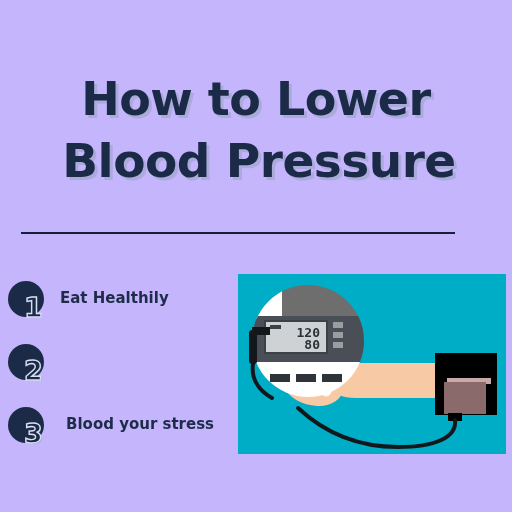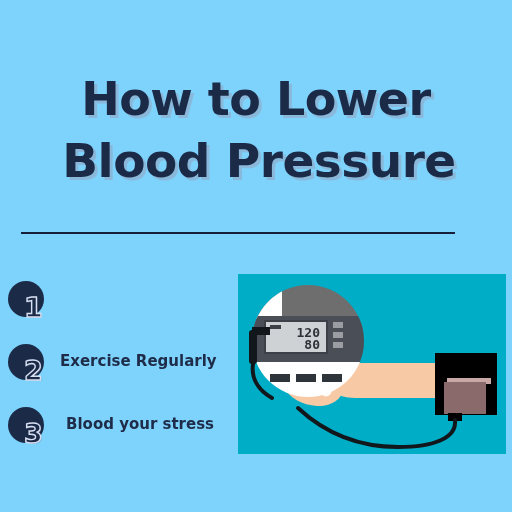--- a/index.html
+++ b/index.html
@@ -9,21 +9,21 @@
   body {
     width: 512px;
     height: 512px;
     overflow: hidden;
     font-family: "Liberation Sans", sans-serif;
   }
   #poster {
     position: relative;
     width: 512px;
     height: 512px;
-    background: #7dd3fc;
+    background: #c4b5fd;
   }
 
   
   .title-block {
     position: absolute;
     left: 0;
     top: 68px;
     width: 512px;
     text-align: center;
   }
@@ -121,26 +121,26 @@
     <div class="title-line second">Blood Pressure</div>
   </div>
 
   <div class="divider"></div>
 
   <div class="steps">
 
     <div class="step-row r1">
       <div class="step-bullet"></div>
       <div class="step-num">1</div>
+      <div class="step-label">Eat Healthily</div>
     </div>
 
     <div class="step-row r2">
       <div class="step-bullet"></div>
       <div class="step-num">2</div>
-      <div class="step-label">Exercise Regularly</div>
     </div>
 
     <div class="step-row r3">
       <div class="step-bullet"></div>
       <div class="step-num">3</div>
       <div class="step-label">Blood your stress</div>
     </div>
 
   </div>
 

